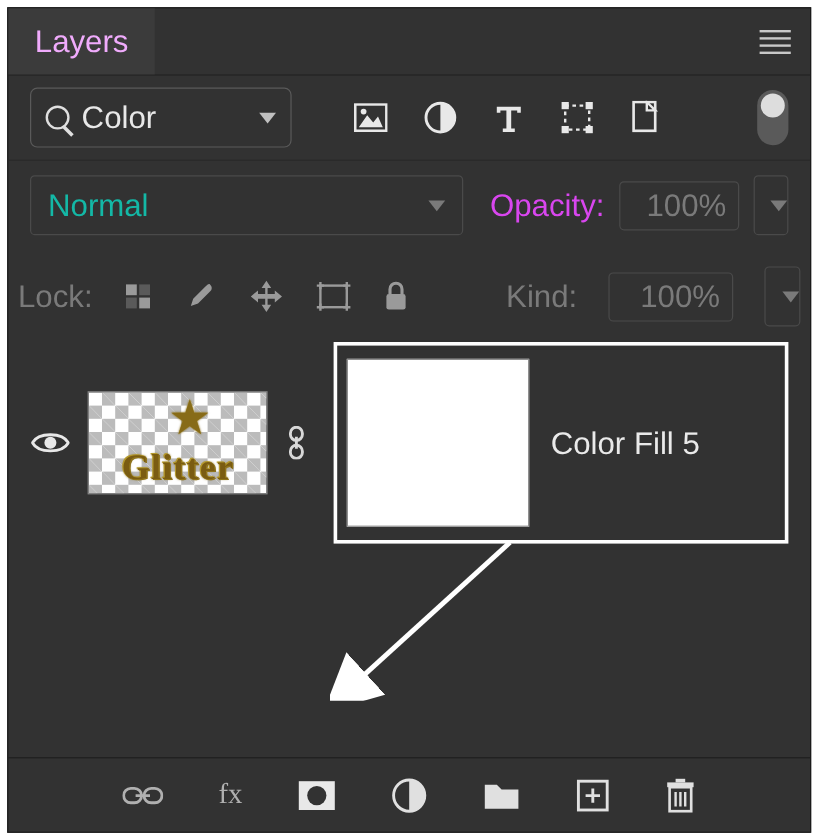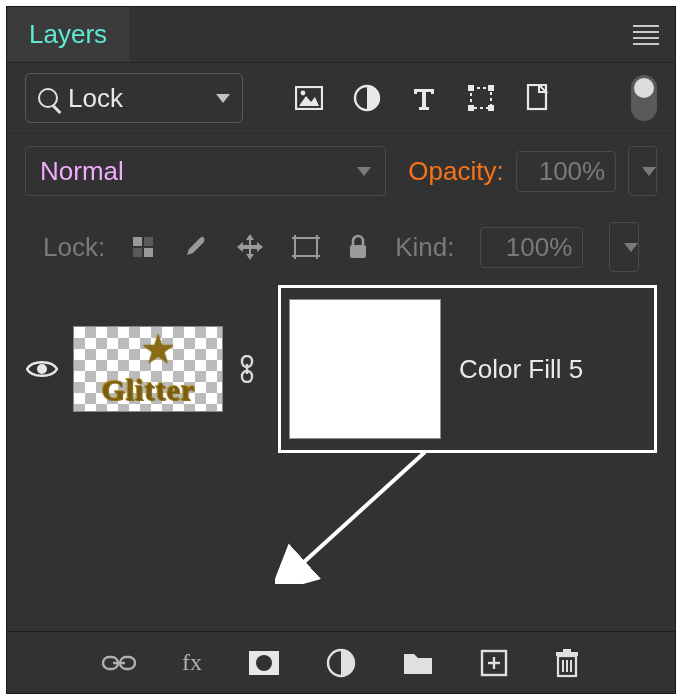--- a/index.html
+++ b/index.html
@@ -22,21 +22,21 @@
   }
   .panel-header {
     height: 56px;
     display: flex;
     align-items: center;
     padding: 0 16px;
     border-bottom: 1px solid #232323;
   }
   .tab {
     background: #3b3b3b;
-    color: #5eead4;
+    color: #f0abfc;
     font-size: 26px;
     padding: 12px 22px;
     margin-left: -16px;
   }
   .hamburger {
     margin-left: auto;
     color: #c8c8c8;
   }
   .hamburger .bar { width: 26px; height: 2px; background: #c8c8c8; margin: 4px 0; }
   .row {
@@ -76,32 +76,32 @@
     margin-left:auto; width:26px; height:46px; background:#5a5a5a; border-radius:13px;
     position:relative;
   }
   .toggle::after{
     content:""; position:absolute; top:3px; left:3px; width:20px; height:20px;
     background:#ddd; border-radius:50%;
   }
   .blend-row { border-top: 1px solid #2a2a2a; padding: 12px 18px; }
   .blend-select {
     display:flex; align-items:center; border:1px solid #4a4a4a; border-radius:4px;
-    width:376px; height:50px; padding:0 14px; font-size:26px; color:#f0abfc;
-  }
-  .opacity-label { color:#f97316; font-size:26px; margin-left:10px; }
+    width:376px; height:50px; padding:0 14px; font-size:26px; color:#14b8a6;
+  }
+  .opacity-label { color:#d946ef; font-size:26px; margin-left:10px; }
   .pct-box {
     border:1px solid #4a4a4a; border-radius:4px; padding:4px 10px;
     font-size:26px; color:#7a7a7a; width:104px; text-align:right;
   }
   .small-chev {
     width:30px; height:50px; display:flex; align-items:center; justify-content:center;
     border:1px solid #4a4a4a; border-radius:4px;
   }
-  .lock-row { padding: 14px 36px; font-size:26px; color:#7a7a7a; gap:26px; }
+  .lock-row { padding: 14px 8px; font-size:26px; color:#7a7a7a; gap:26px; }
   .lock-label { margin-right: 0; }
   .lock-icon { color:#9a9a9a; }
   .fill-label { margin-left:auto; }
   .layers-area { flex:0 0 auto; padding: 18px 0 10px 0; }
   .layer-row {
     display:flex; align-items:center; height:130px; padding: 0 18px; gap:14px;
   }
   .eye { width:36px; display:flex; justify-content:center; }
   .thumb {
     width:158px; height:86px; border:1px solid #888; position:relative;
@@ -162,21 +162,21 @@
       <div class="bar"></div>
         <div class="bar"></div>
         <div class="bar"></div>
         <div class="bar"></div>
     </div>
   </div>
 
   <div class="row">
     <div class="filter-select">
       <span class="mag"></span>
-      <span>Lock</span>
+      <span>Color</span>
       <span class="chev-down"></span>
     </div>
     <div class="filter-icons">
       <span class="ico">
         <svg width="28" height="24" viewBox="0 0 28 24">
             <rect x="1" y="1" width="26" height="22" fill="none" stroke="#e8e8e8" stroke-width="2.2"></rect>
             <polygon points="4,20 11,10 16,16 20,11 24,20" fill="#e8e8e8"></polygon>
             <circle cx="8" cy="7" r="2.4" fill="#e8e8e8"></circle>
           </svg>
       </span>

